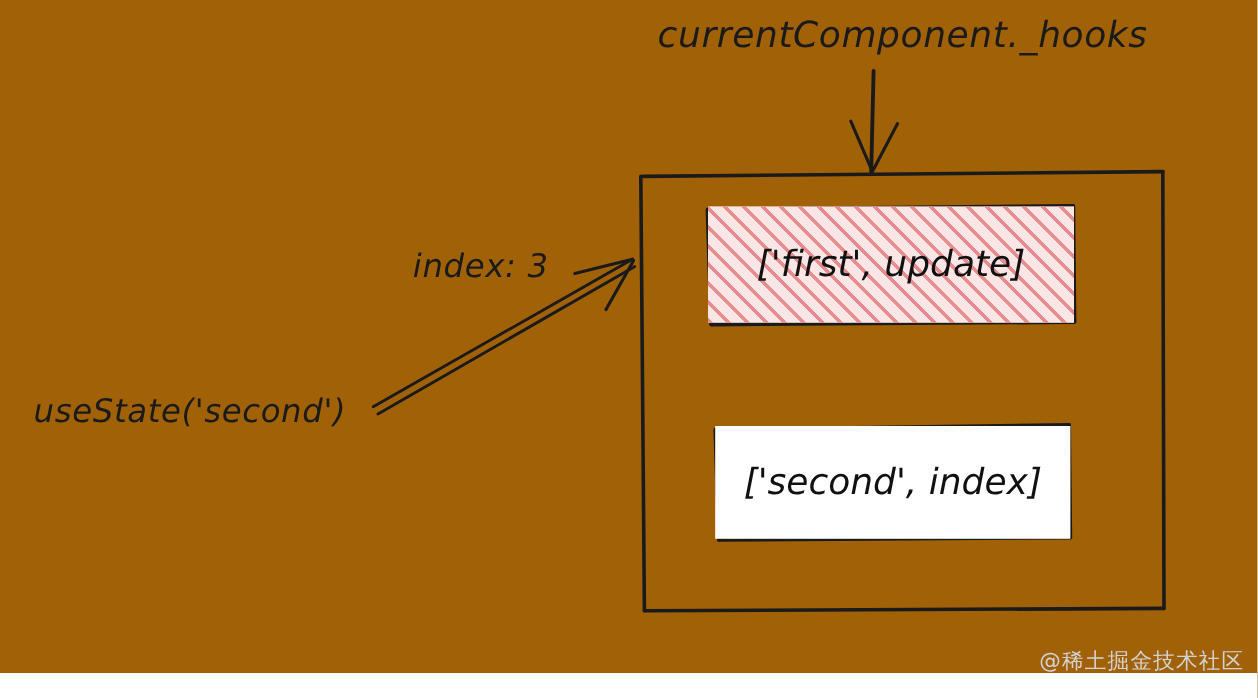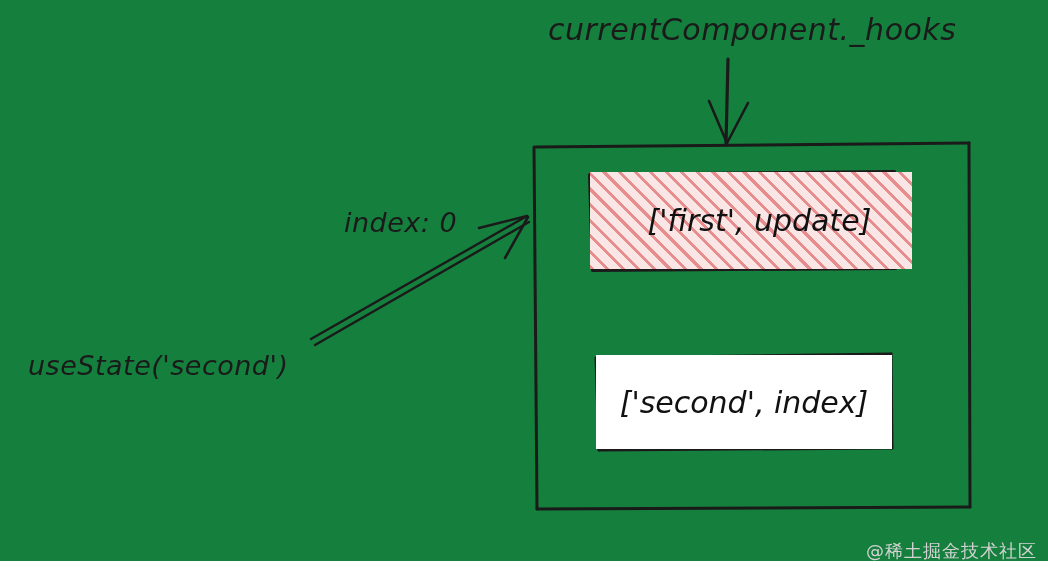--- a/index.html
+++ b/index.html
@@ -7,21 +7,21 @@
     padding: 0;
     background: #ffffff;
   }
   body {
     font-family: "DejaVu Sans", sans-serif;
   }
   #canvas {
     position: relative;
     width: 1048px;
     height: 561px;
-    background: #15803d;
+    background: #a16207;
     overflow: hidden;
   }
   .hand {
     font-family: "DejaVu Sans", sans-serif;
     font-style: italic;
     color: #1a1a1a;
     white-space: nowrap;
     letter-spacing: 0.5px;
   }
 
@@ -39,21 +39,20 @@
     position: absolute;
     left: 344px;
     top: 207px;
     font-size: 27px;
   }
   #label-usestate {
     position: absolute;
     left: 28px;
     top: 328px;
     font-size: 27px;
-    margin-top: 22px;
   }
 
   
   #strokes {
     position: absolute;
     left: 0;
     top: 0;
     width: 1048px;
     height: 582px;
     pointer-events: none;
@@ -73,21 +72,20 @@
     font-family: "DejaVu Sans", sans-serif;
     font-style: italic;
     color: #111111;
     white-space: nowrap;
   }
   #hook-slot-0 {
     left: 590px;
     top: 172px;
     width: 305px;
     height: 97px;
-    padding-left: 17px;
   }
   #hook-slot-0 .hatch {
     position: absolute;
     left: 0; top: 0; right: 0; bottom: 0;
     z-index: 1;
     background-color: #fdf2f2;
     background-image: repeating-linear-gradient(
       45deg,
       #e78d8d 0px,
       #e78d8d 3px,
@@ -120,21 +118,21 @@
     white-space: nowrap;
   }
 </style>
 </head>
 <body>
 
 <div id="canvas">
 
   <div class="hand" id="label-hooks">currentComponent._hooks</div>
 
-  <div class="hand" id="label-index">index: 0</div>
+  <div class="hand" id="label-index">index: 3</div>
 
   <div class="hand" id="label-usestate">useState('second')</div>
 
   <svg id="strokes" viewBox="0 0 1048 582">
 
     <g stroke="#1a1a1a" fill="none" stroke-linecap="round">
       <path d="M 728 59 L 726 143" stroke-width="3.2"></path>
       <path d="M 727 143 L 709 101" stroke-width="2.6"></path>
       <path d="M 727 143 L 748 103" stroke-width="2.6"></path>
     </g>

